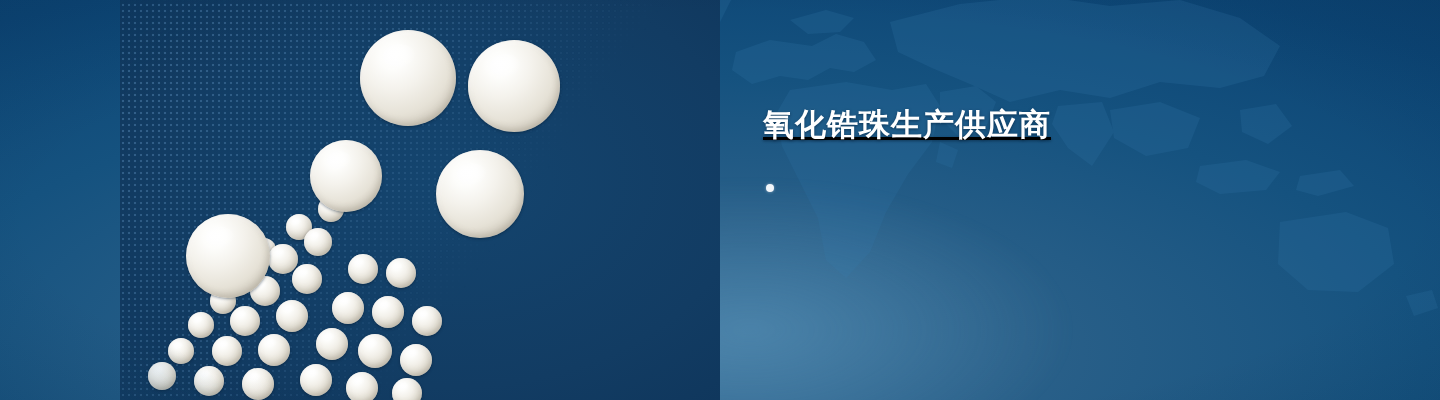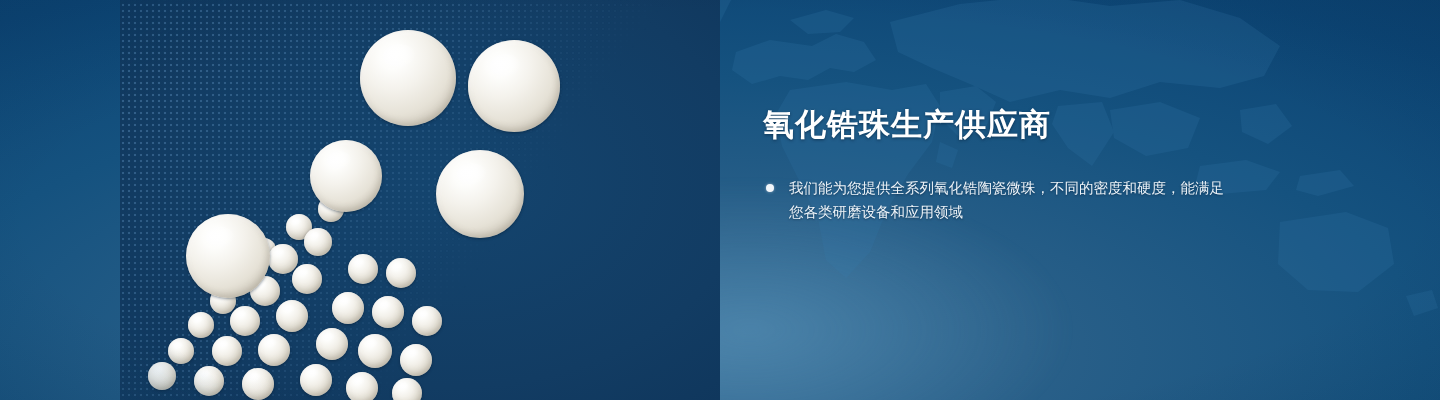--- a/index.html
+++ b/index.html
@@ -64,21 +64,21 @@
       inset -2px -3px 6px rgba(120,112,98,.28),
       inset 2px 3px 5px rgba(255,255,255,.5);
   }
   .bead::after{
     content:"";position:absolute;left:24%;top:15%;
     width:34%;height:26%;border-radius:50%;
     background:radial-gradient(ellipse at 40% 40%, rgba(255,255,255,.95), rgba(255,255,255,0) 72%);
   }
 
   
-  .copy{position:absolute;left:763px;top:104px;width:470px;}
+  .copy{position:absolute;left:763px;top:104px;width:470px;text-decoration:underline;}
   .headline{
     margin:0;
     font-size:31px;line-height:42px;font-weight:700;letter-spacing:1px;
     color:#ffffff;
     text-shadow:0 1px 3px rgba(2,24,48,.55);
   }
   .bullets{list-style:none;margin:30px 0 0;padding:0;}
   .bullets li{
     position:relative;
     padding-left:26px;
@@ -174,17 +174,17 @@
         <div class="bead" style="left: 348px; top: 50px; width: 92px; height: 92px;"></div>
         <div class="bead" style="left: 316px; top: 160px; width: 88px; height: 88px;"></div>
       </div>
   </div>
 
   <div class="bg-vignette"></div>
 
   <div class="copy">
     <h1 class="headline">氧化锆珠生产供应商</h1>
     <ul class="bullets" id="bullet-list">
-        <li><span class="dot"></span><span>我们能为您提供全系列氧化锆陶瓷微珠，不同的密度和硬度，能满足您各类研磨设备和应用领域</span></li>
+        <li><span class="dot"></span></li>
       </ul>
   </div>
 
 </div>
 
 </body></html>

